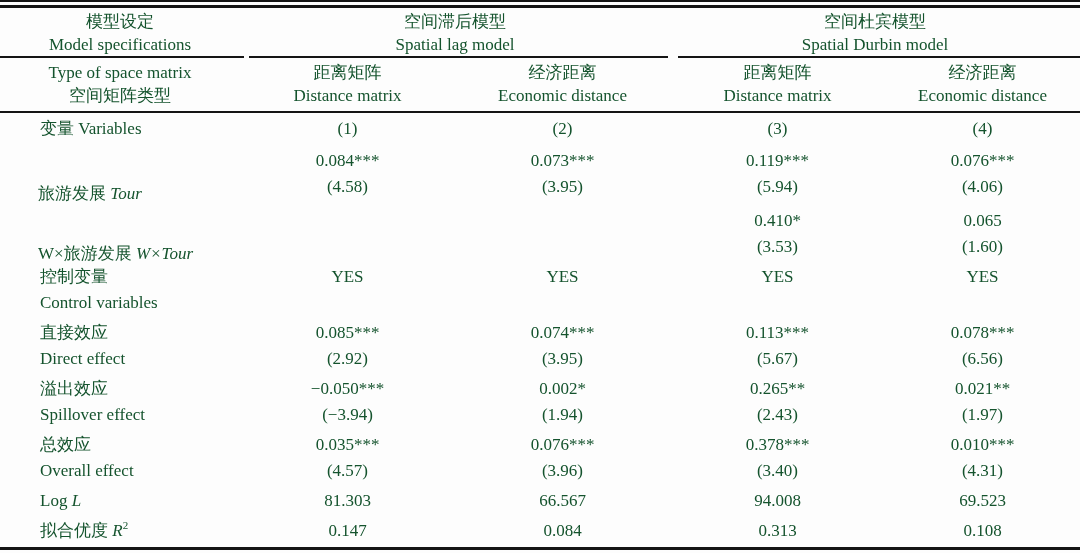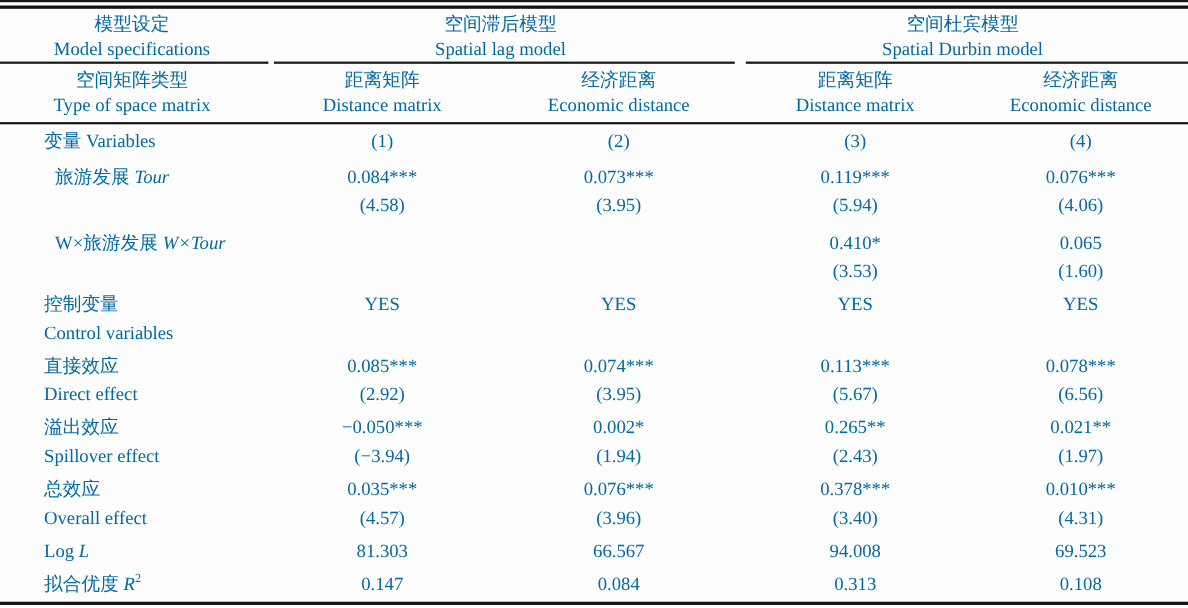--- a/index.html
+++ b/index.html
@@ -1,20 +1,20 @@
 <!DOCTYPE html>
 <html><head>
 <meta charset="utf-8">
 <style>
   html,body{margin:0;padding:0;background:#fdfdfd;}
   .paper{
     position:relative;
     width:1080px;height:553px;
     background:#fdfdfd;
-    color:#0369a1;
+    color:#14532d;
     font-family:"Liberation Serif","DejaVu Serif",serif;
     font-size:17px;
     overflow:hidden;
     box-sizing:border-box;
   }
   .rule{background:#151515;width:1080px;}
   .rule.thin{height:2px;}
   .rule.thick{height:3px;}
   .rule.mid{height:2px;}
   .rule-gap{height:3px;}
@@ -33,21 +33,21 @@
   .gapB{width:10px;}
   .seg3{width:402px;}
 
   
   .grid5{display:grid;grid-template-columns:240px 215px 215px 215px 195px;}
   .hrow2{padding:3px 0 4px 0;}
   .hrow2 .hcell{line-height:23px;}
 
   .line{height:26px;line-height:26px;}
   .lab{text-align:left;padding-left:40px;white-space:nowrap;}
-  .lab.indent{padding-left:50px;}
+  .lab.indent{padding-left:38px;margin-top:33px;}
   .val{text-align:center;white-space:nowrap;}
   .mt3{margin-top:3px;}
   .mt4{margin-top:4px;}
   .mt6{margin-top:6px;}
   .mt8{margin-top:8px;}
   i{font-style:italic;}
   sup{font-size:11px;vertical-align:super;line-height:0;}
 </style>
 </head>
 <body>
@@ -76,22 +76,22 @@
   <div class="midrules">
     <div class="seg seg1"></div>
     <div class="gapA"></div>
     <div class="seg seg2"></div>
     <div class="gapB"></div>
     <div class="seg seg3"></div>
   </div>
 
   <div class="grid5 hrow2">
     <div class="hcell">
+      <div class="hl">Type of space matrix</div>
       <div class="hl">空间矩阵类型</div>
-      <div class="hl">Type of space matrix</div>
     </div>
     <div class="hcell">
       <div class="hl">距离矩阵</div>
       <div class="hl">Distance matrix</div>
     </div>
     <div class="hcell">
       <div class="hl">经济距离</div>
       <div class="hl">Economic distance</div>
     </div>
     <div class="hcell">

